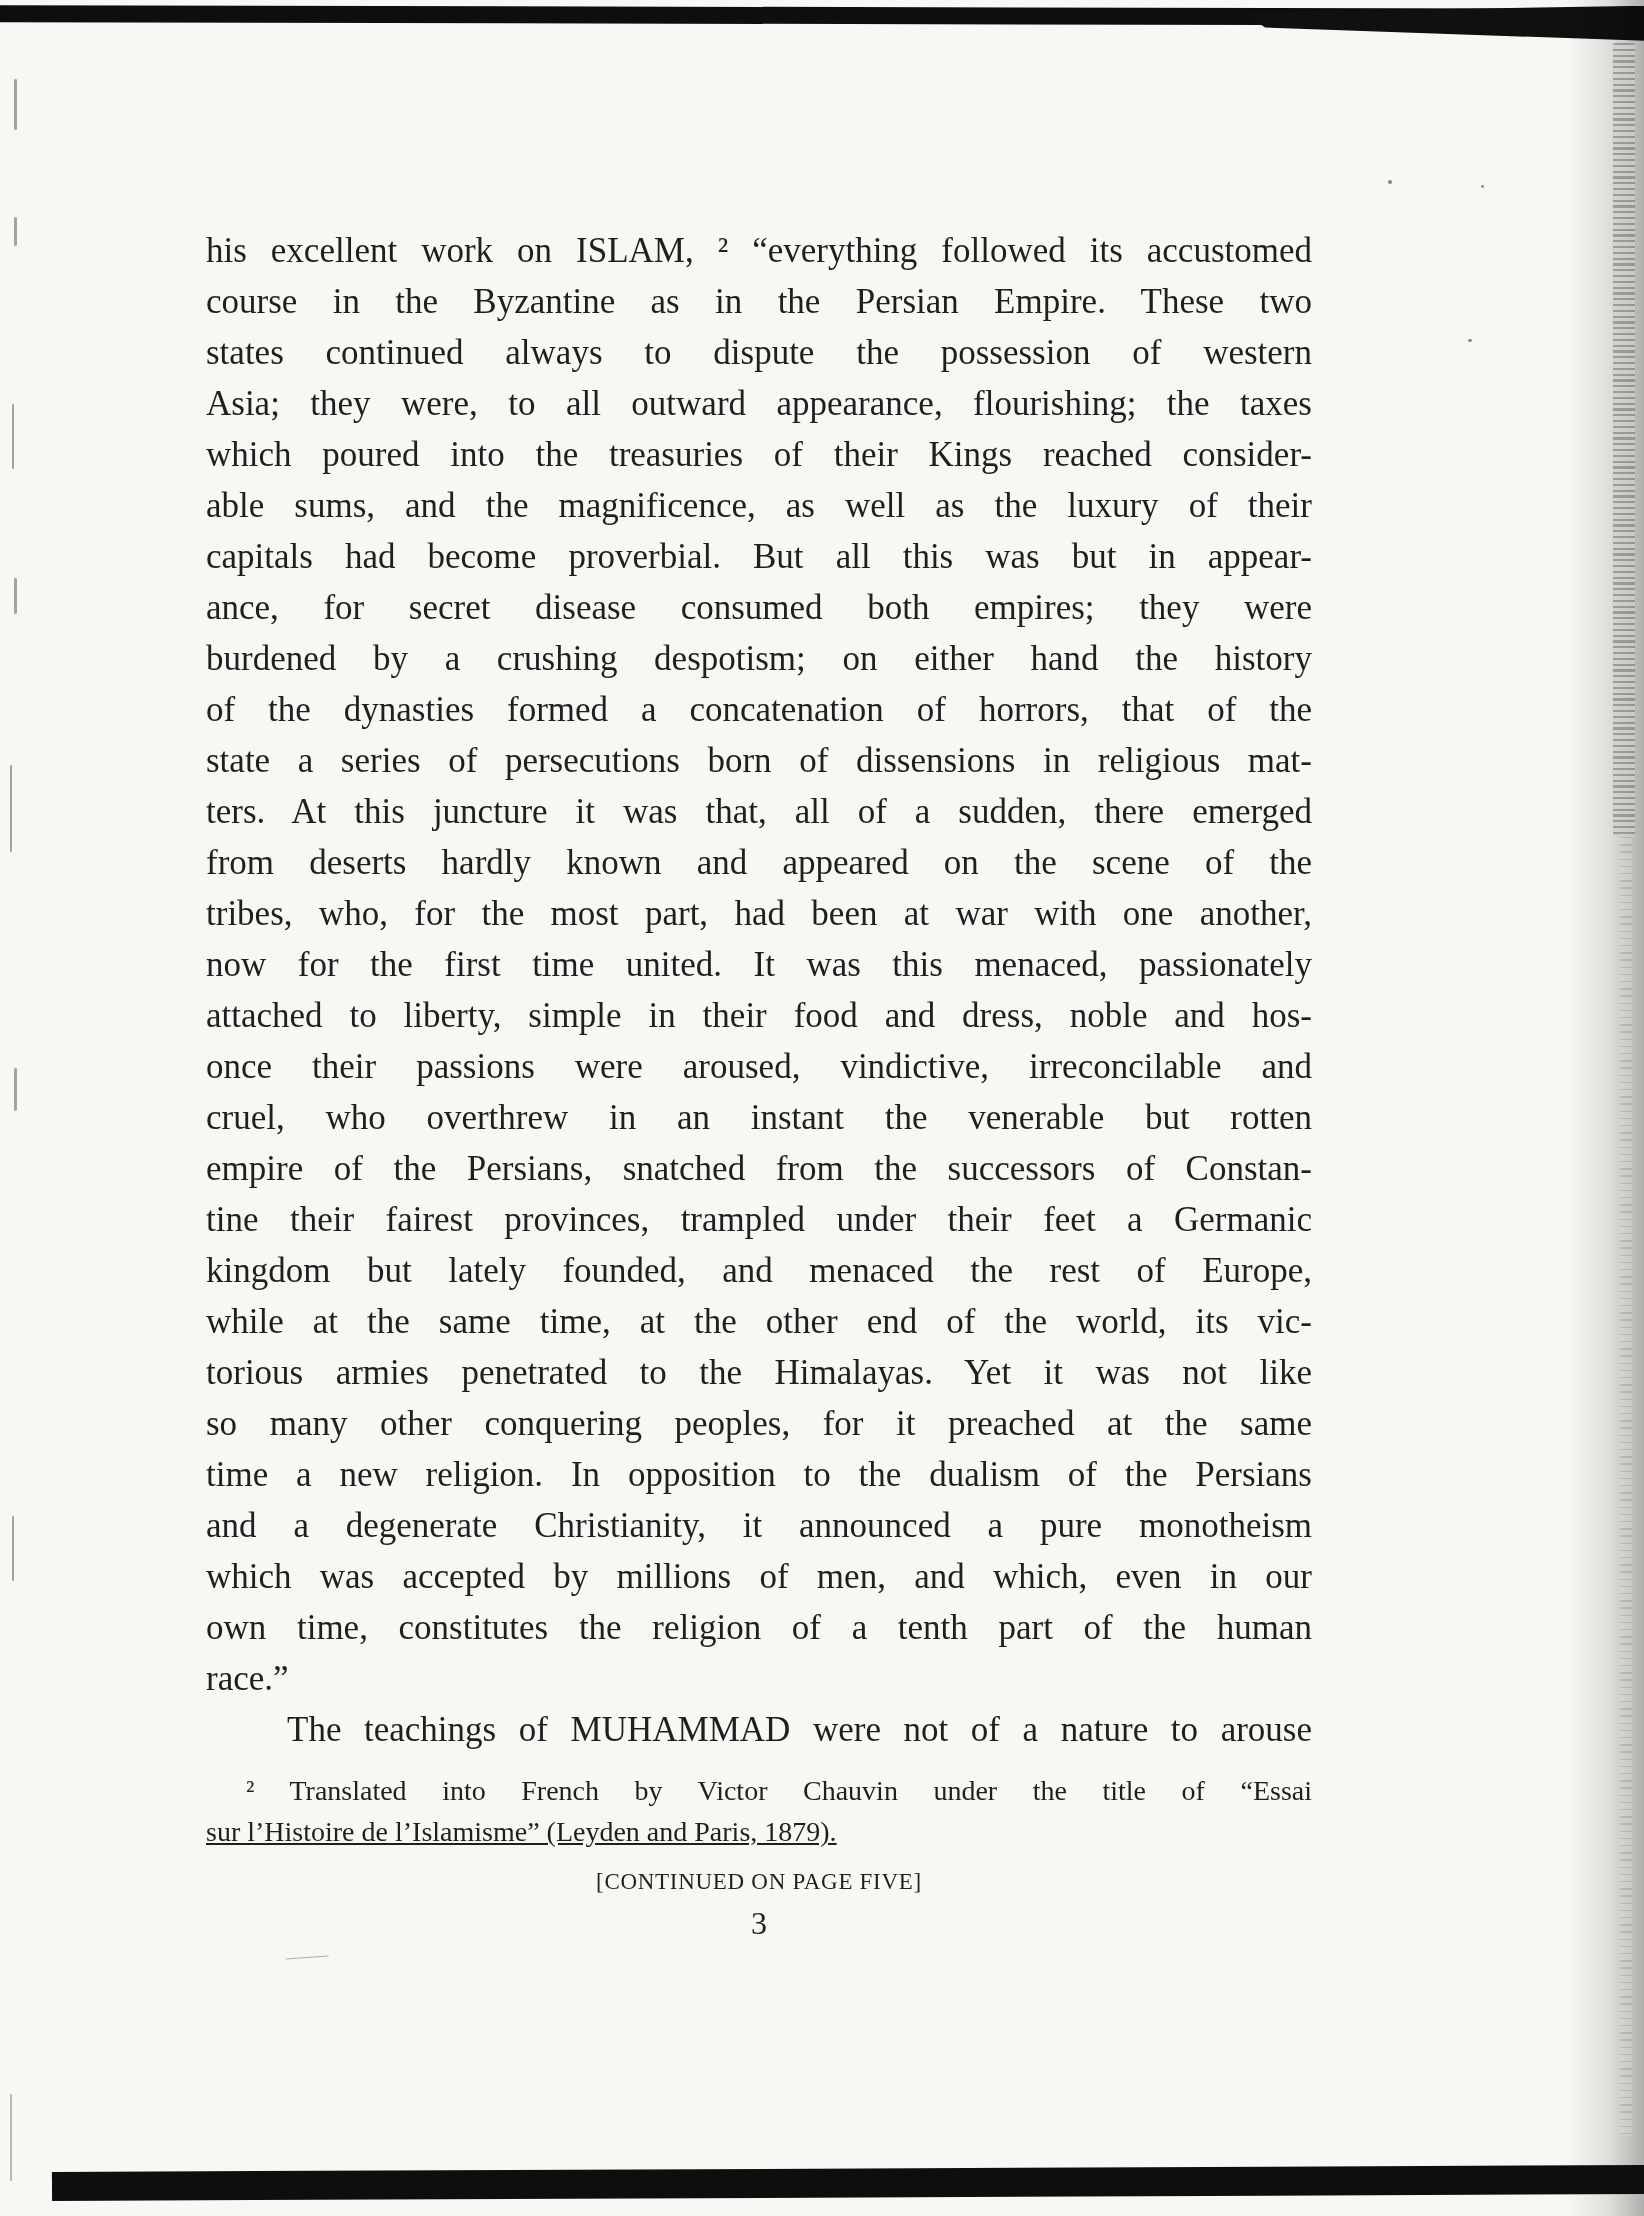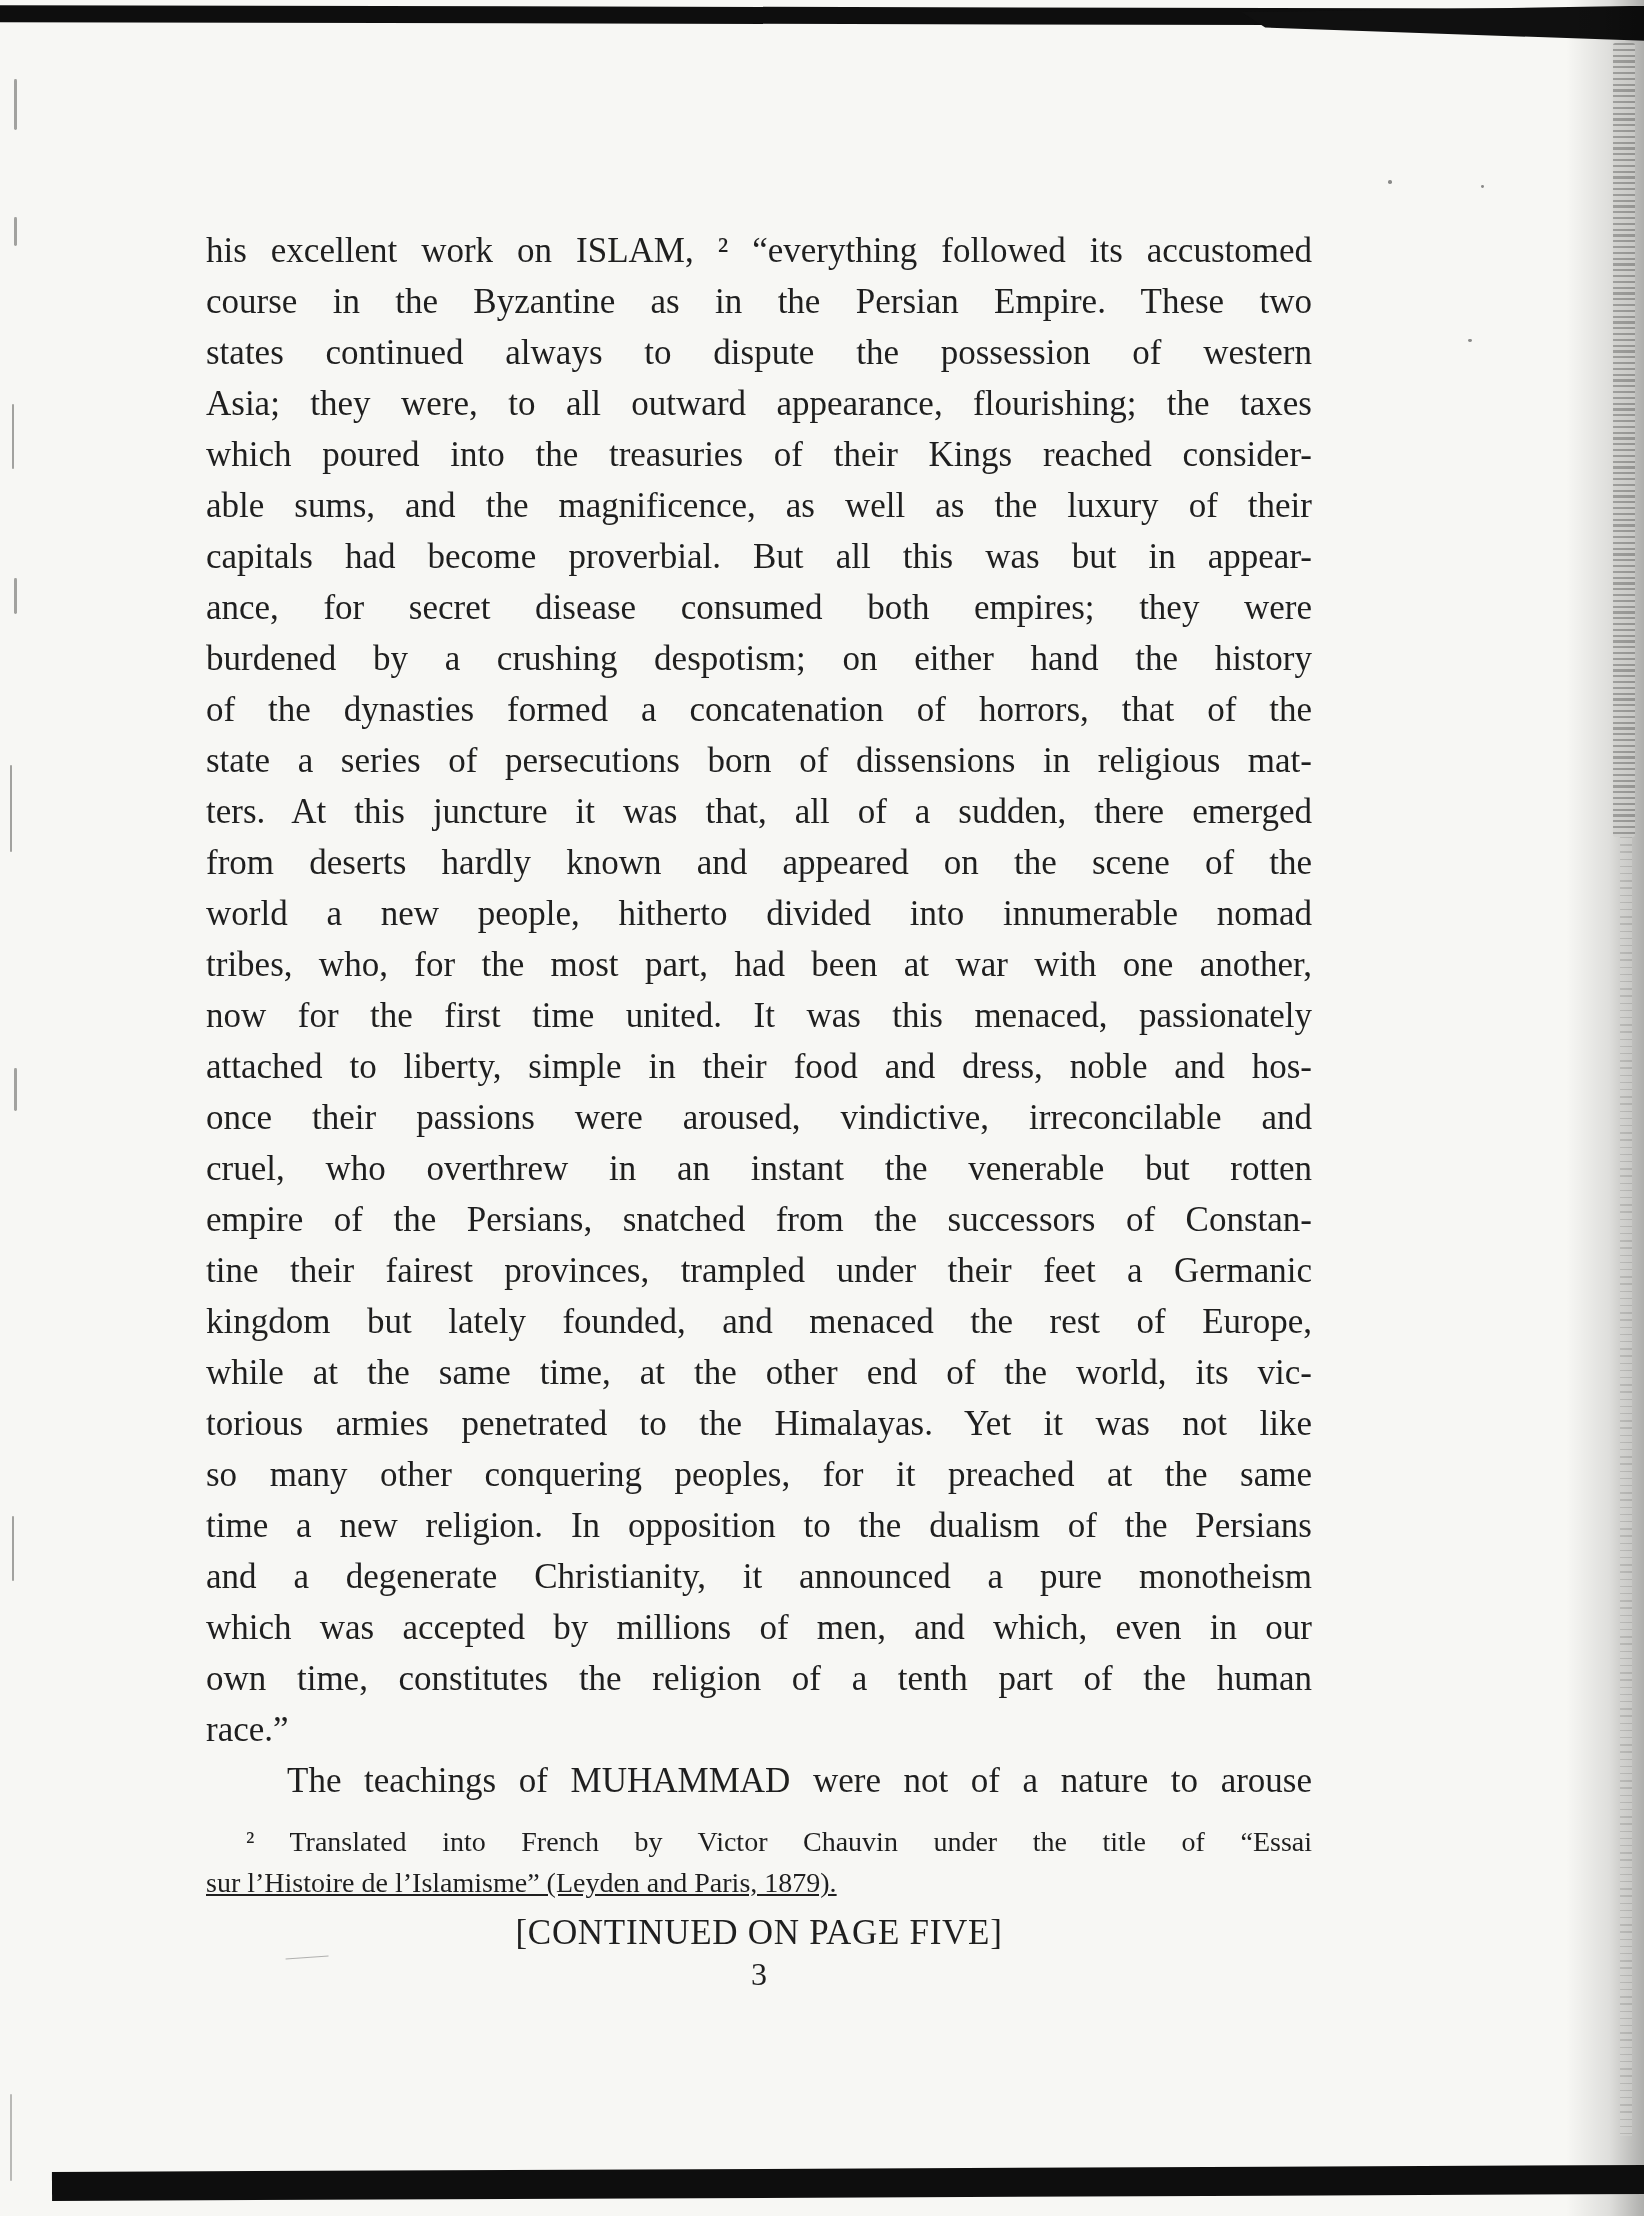--- a/index.html
+++ b/index.html
@@ -75,21 +75,21 @@
   }
   .footnote { margin-top: 14.4px; }
   .footnote .fline {
     font-size: 28px; line-height: 41px;
     text-align: justify; text-align-last: justify;
   }
   .footnote .fline:first-child { text-indent: 40px; }
   .footnote .fline:last-child { text-align-last: left; text-decoration: underline; }
   .continued {
     margin-top: 11.6px;
-    font-size: 35px; line-height: 36px;
+    font-size: 23px; line-height: 36px;
     text-align: center; letter-spacing: 0.7px;
   }
   .page-number {
     margin-top: 2.9px;
     font-size: 32px; line-height: 40px;
     text-align: center;
   }
 </style>
 </head>
 <body>
@@ -121,21 +121,20 @@
       <div class="line">Asia; they were, to all outward appearance, flourishing; the taxes</div>
       <div class="line">which poured into the treasuries of their Kings reached consider-</div>
       <div class="line">able sums, and the magnificence, as well as the luxury of their</div>
       <div class="line">capitals had become proverbial. But all this was but in appear-</div>
       <div class="line">ance, for secret disease consumed both empires; they were</div>
       <div class="line">burdened by a crushing despotism; on either hand the history</div>
       <div class="line">of the dynasties formed a concatenation of horrors, that of the</div>
       <div class="line">state a series of persecutions born of dissensions in religious mat-</div>
       <div class="line">ters. At this juncture it was that, all of a sudden, there emerged</div>
       <div class="line">from deserts hardly known and appeared on the scene of the</div>
-      <div class="line">world a new people, hitherto divided into innumerable nomad</div>
       <div class="line">tribes, who, for the most part, had been at war with one another,</div>
       <div class="line">now for the first time united. It was this menaced, passionately</div>
       <div class="line">attached to liberty, simple in their food and dress, noble and hos-</div>
       <div class="line">once their passions were aroused, vindictive, irreconcilable and</div>
       <div class="line">cruel, who overthrew in an instant the venerable but rotten</div>
       <div class="line">empire of the Persians, snatched from the successors of Constan-</div>
       <div class="line">tine their fairest provinces, trampled under their feet a Germanic</div>
       <div class="line">kingdom but lately founded, and menaced the rest of Europe,</div>
       <div class="line">while at the same time, at the other end of the world, its vic-</div>
       <div class="line">torious armies penetrated to the Himalayas. Yet it was not like</div>

